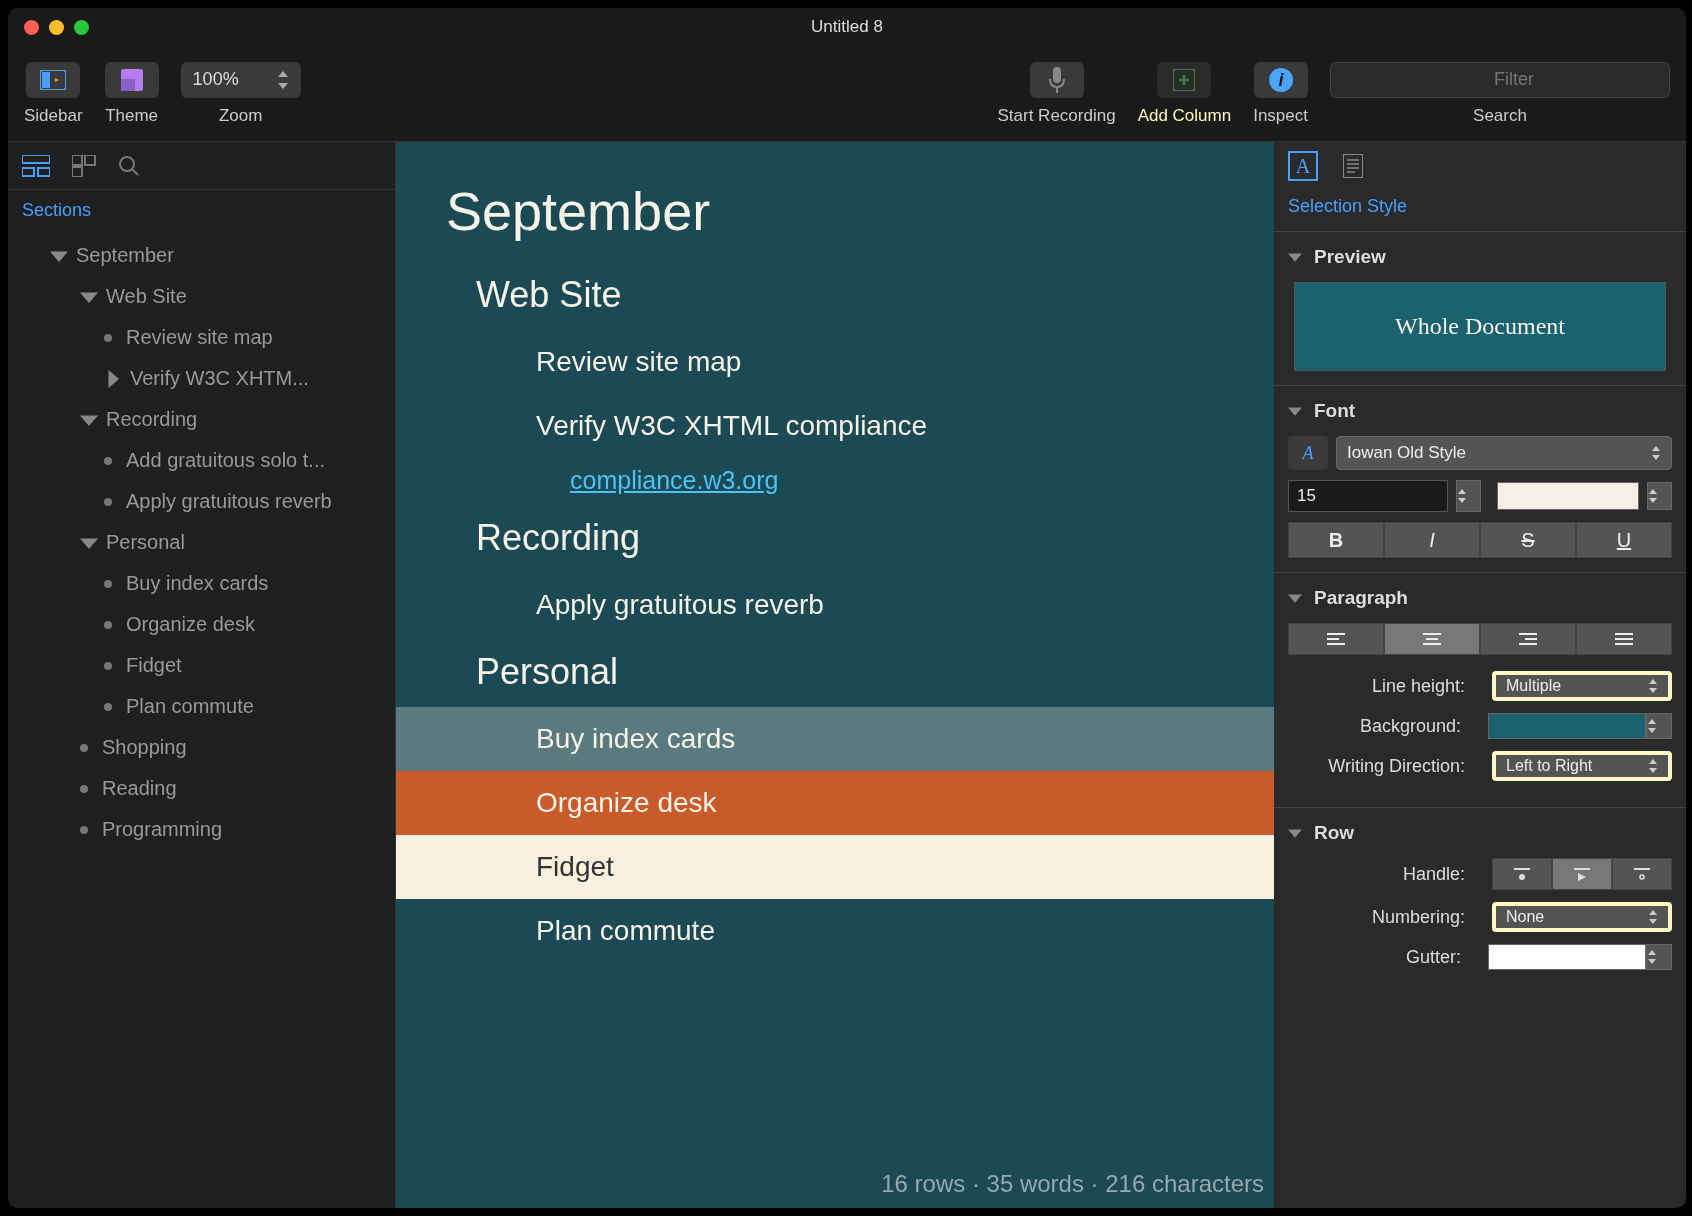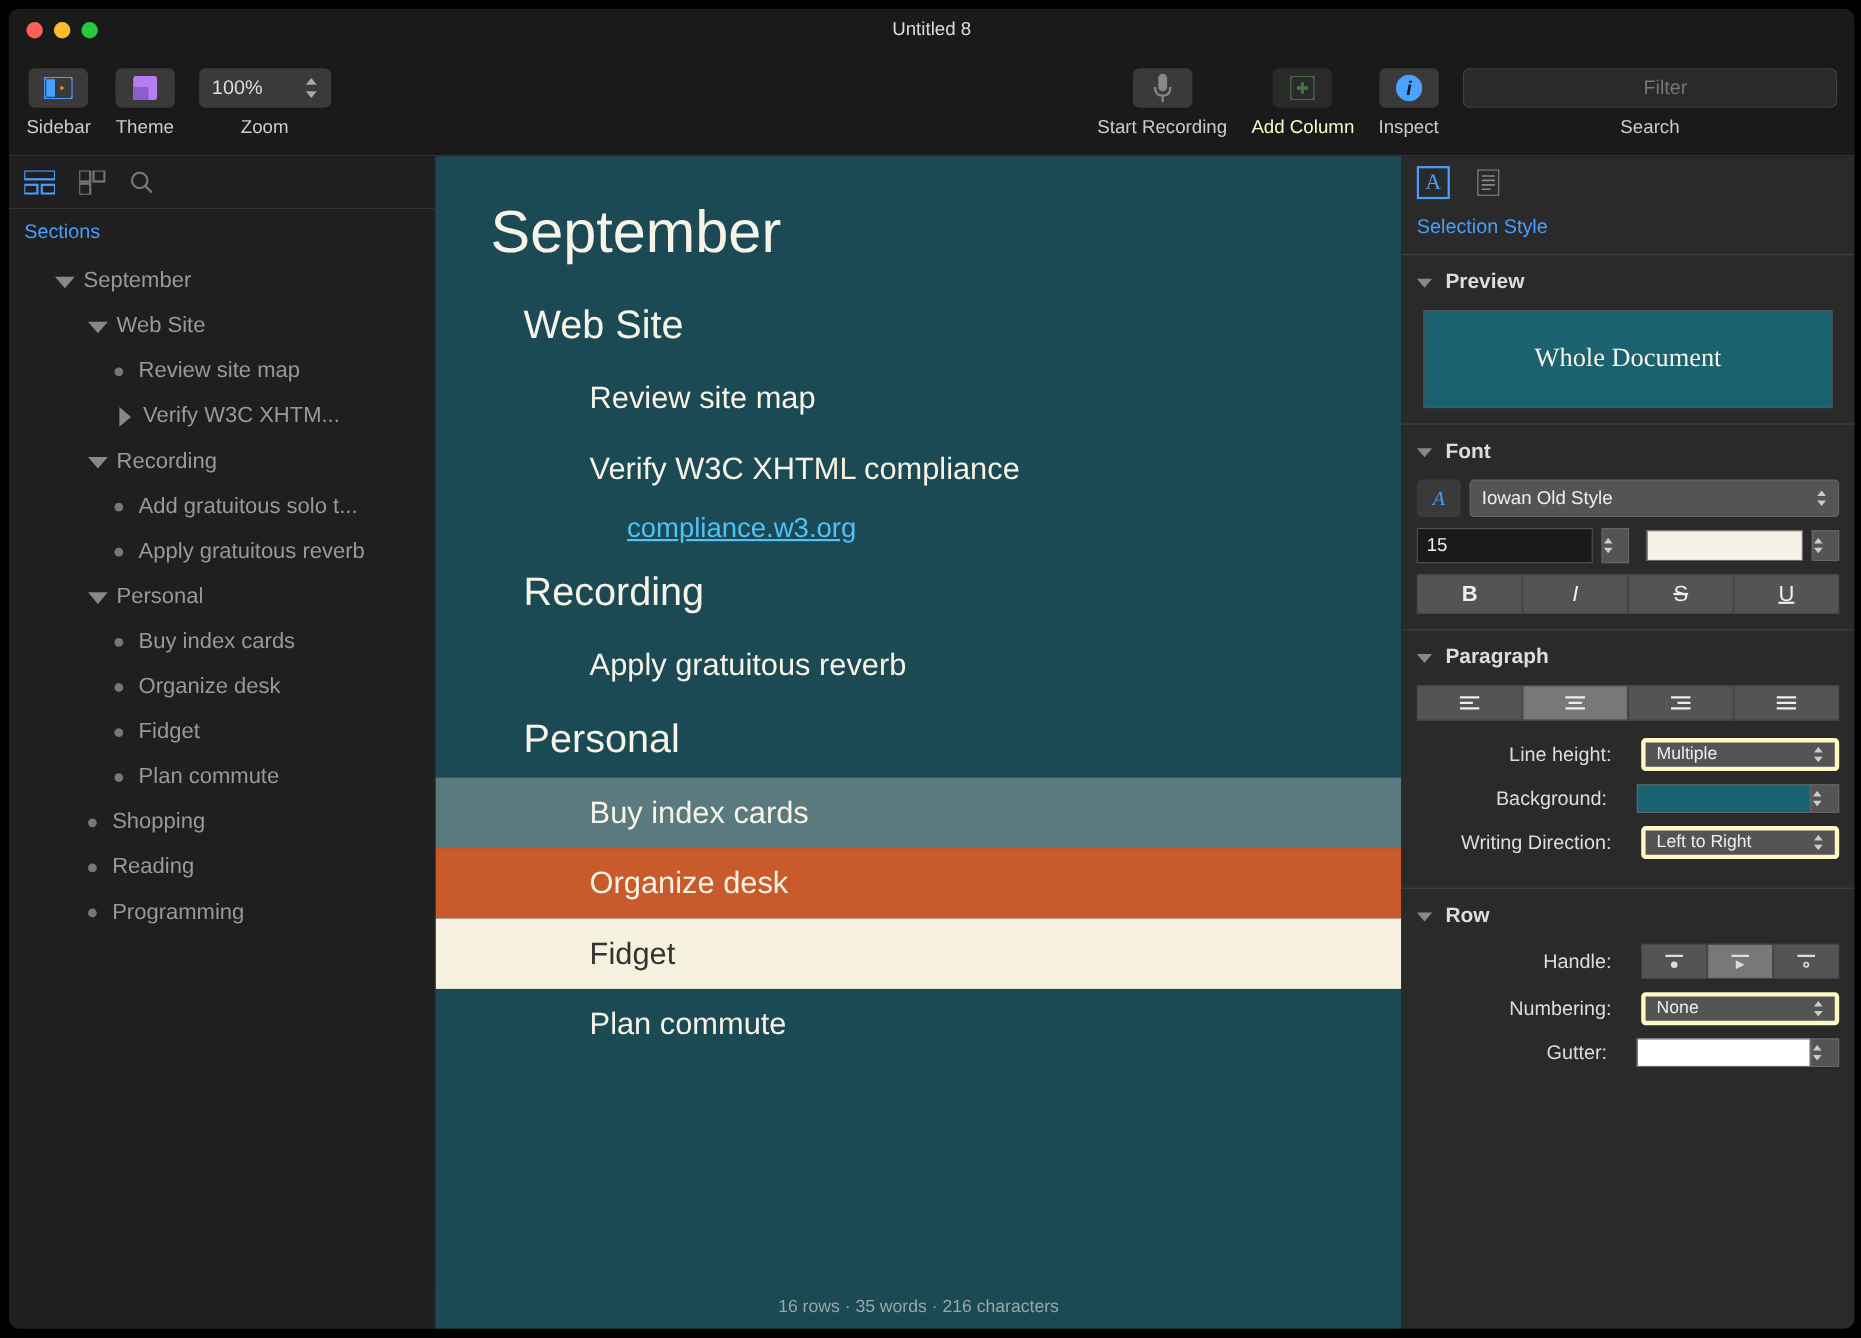--- a/index.html
+++ b/index.html
@@ -35,21 +35,21 @@
 .tree-indent-3 { padding-left: 96px; }
 .main-doc { flex: 1; background: #1b4954; display: flex; flex-direction: column; overflow: hidden; }
 .doc-content { flex: 1; overflow-y: auto; padding: 20px 0 0 0; font-family: Georgia, 'Times New Roman', serif; color: #f7f3e7; }
 .doc-h1 { font-size: 54px; font-weight: normal; padding: 18px 50px; }
 .doc-h2 { font-size: 36px; font-weight: normal; padding: 14px 50px 14px 80px; }
 .doc-item { font-size: 28px; padding: 16px 50px 16px 140px; }
 .doc-link { color: #4fc3f7; text-decoration: underline; font-size: 25px; padding: 8px 50px 8px 174px; display: block; }
 .doc-row-teal { background: #5b7a80; }
 .doc-row-orange { background: #c85a2c; }
 .doc-row-cream { background: #f6f1de; color: #333; }
-.doc-status { text-align: center; color: #97a8ac; font-size: 16px; padding: 10px; background: #1b4954; }
+.doc-status { text-align: right; color: #97a8ac; font-size: 24px; padding: 10px; background: #1b4954; }
 .inspector { width: 412px; background: #2a2a2a; display: flex; flex-direction: column; overflow-y: auto; }
 .inspector-tabs { height: 48px; display: flex; align-items: center; padding: 0 14px; gap: 20px; }
 .insp-tab-icon { width: 30px; height: 30px; display: flex; align-items: center; justify-content: center; }
 .insp-tab-active { border: 2px solid #4a9eff; color: #4a9eff; }
 .inspector-title { color: #4a9eff; font-size: 18px; padding: 6px 14px 14px; }
 .insp-section { border-top: 1px solid #444; padding: 14px 14px; }
 .insp-header { display: flex; align-items: center; gap: 12px; color: #ddd; font-size: 19px; font-weight: 600; margin-bottom: 14px; }
 .insp-arrow { fill: #888; width: 14px; height: 14px; }
 .preview-box { background: #1b6270; border: 1px solid #555; padding: 30px; text-align: center; color: #f7f3e7; font-family: Georgia, serif; font-size: 24px; margin: 0 6px; }
 .font-row { display: flex; gap: 8px; margin-bottom: 10px; align-items: center; }

